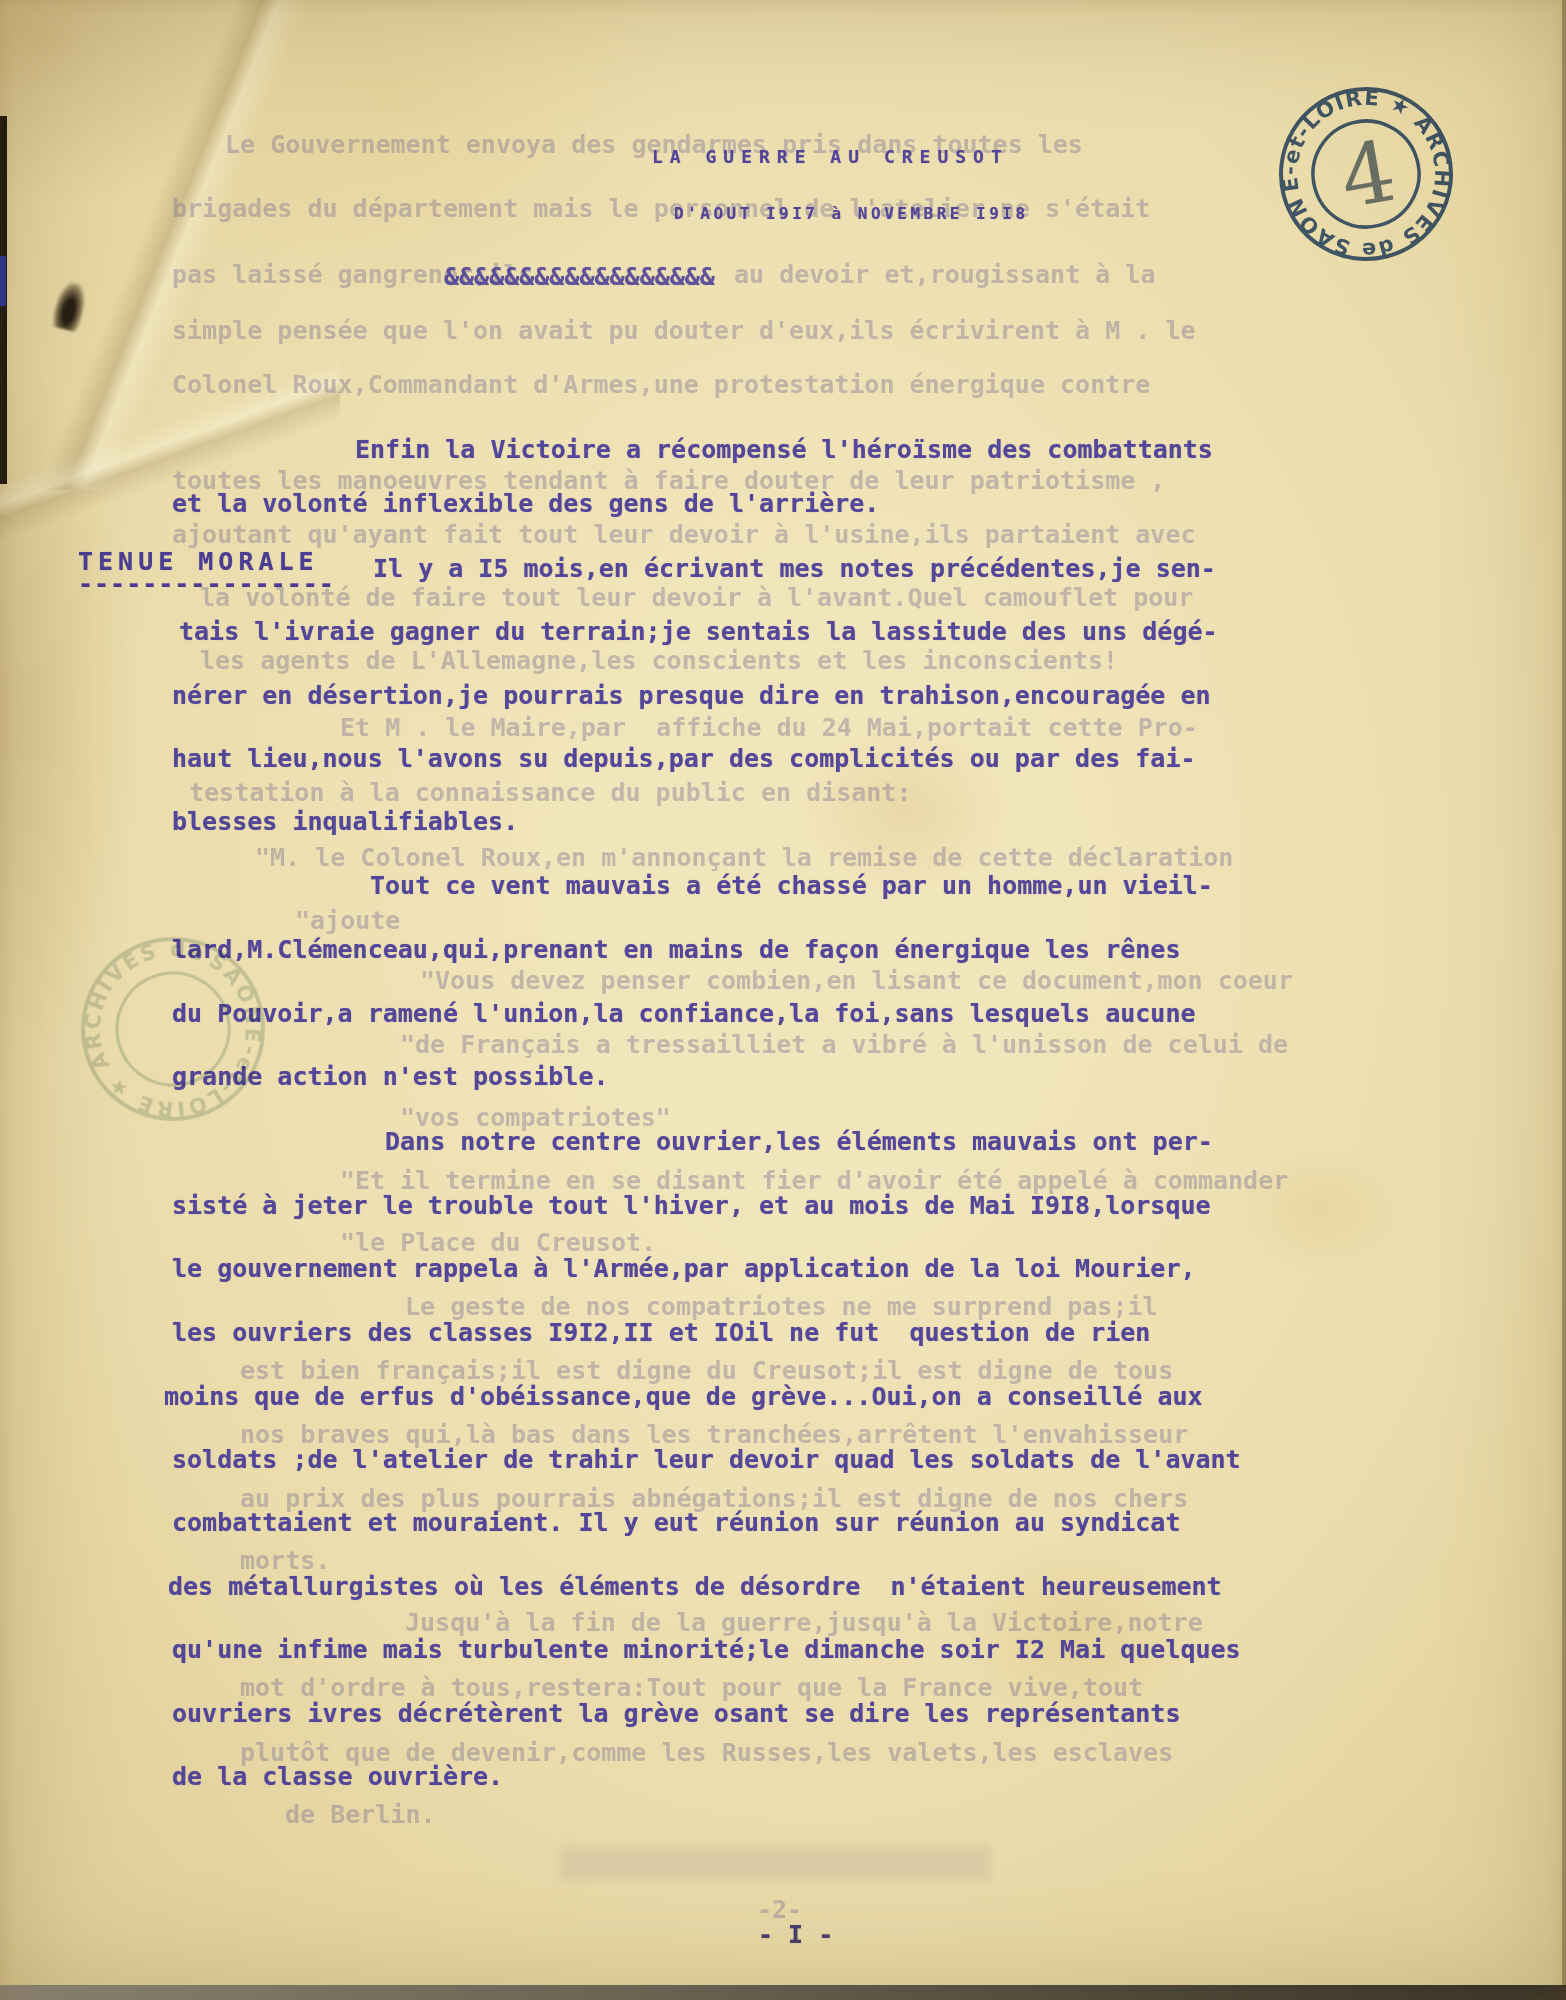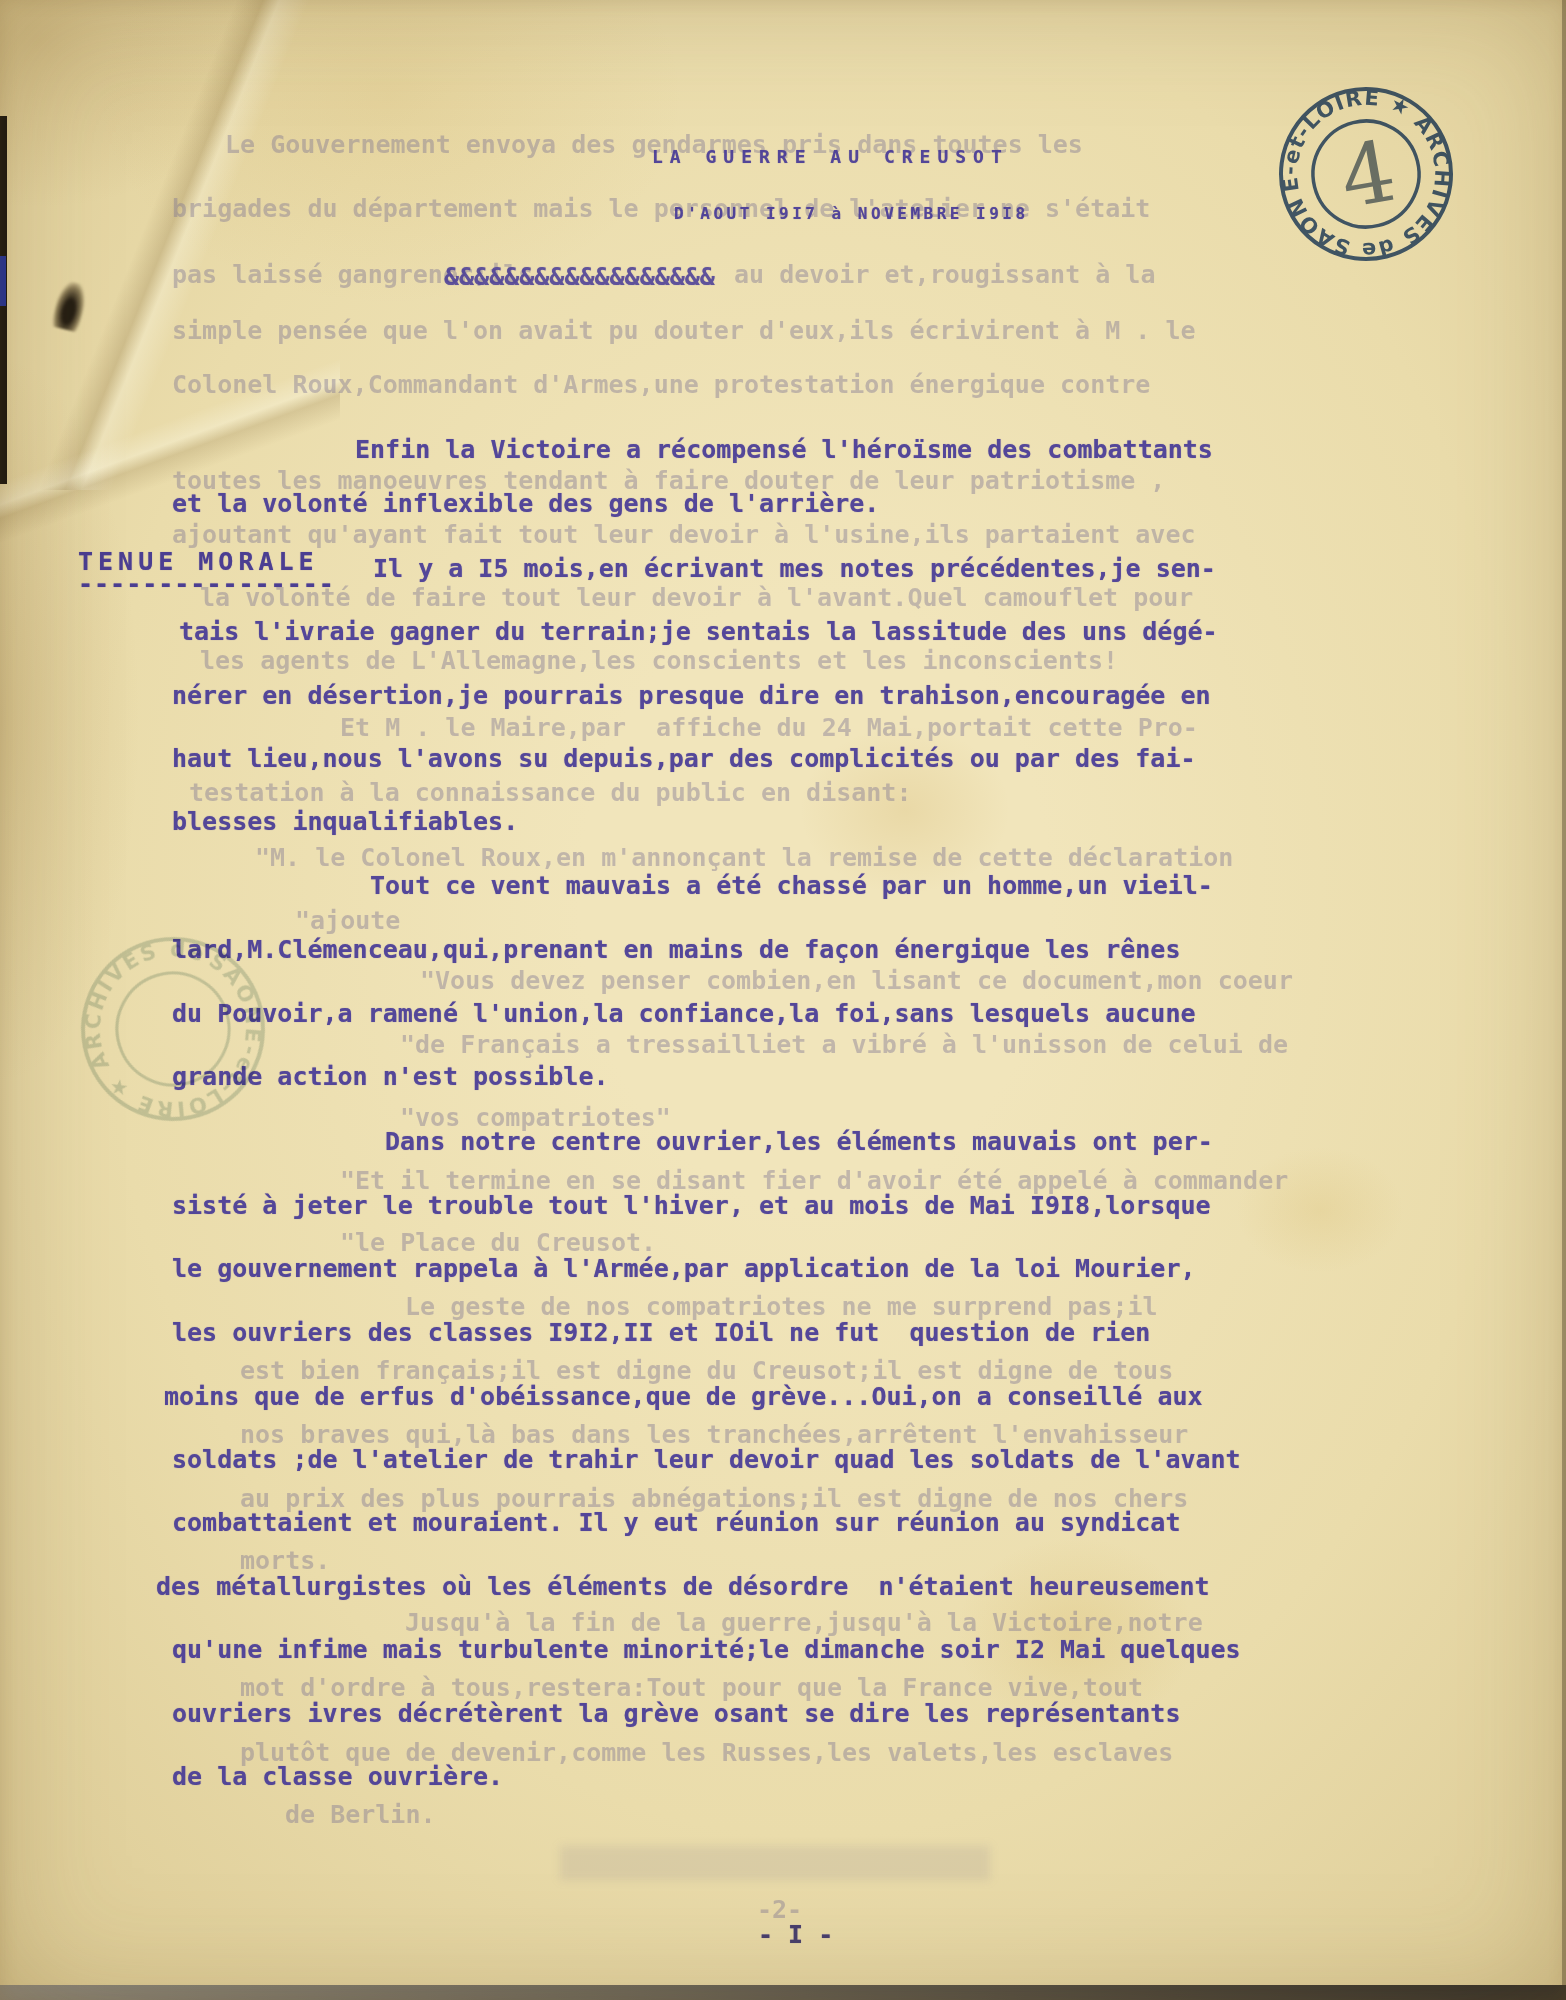--- a/index.html
+++ b/index.html
@@ -103,21 +103,21 @@
       <div class="line typed" style="left: 172px; top: 937px;">lard,M.Clémenceau,qui,prenant en mains de façon énergique les rênes</div>
       <div class="line typed" style="left: 172px; top: 1001px;">du Pouvoir,a ramené l'union,la confiance,la foi,sans lesquels aucune</div>
       <div class="line typed" style="left: 172px; top: 1064px;">grande action n'est possible.</div>
       <div class="line typed" style="left: 385px; top: 1129px;">Dans notre centre ouvrier,les éléments mauvais ont per-</div>
       <div class="line typed" style="left: 172px; top: 1193px;">sisté à jeter le trouble tout l'hiver, et au mois de Mai I9I8,lorsque</div>
       <div class="line typed" style="left: 172px; top: 1256px;">le gouvernement rappela à l'Armée,par application de la loi Mourier,</div>
       <div class="line typed" style="left: 172px; top: 1320px;">les ouvriers des classes I9I2,II et IOil ne fut  question de rien</div>
       <div class="line typed" style="left: 164px; top: 1384px;">moins que de erfus d'obéissance,que de grève...Oui,on a conseillé aux</div>
       <div class="line typed" style="left: 172px; top: 1447px;">soldats ;de l'atelier de trahir leur devoir quad les soldats de l'avant</div>
       <div class="line typed" style="left: 172px; top: 1510px;">combattaient et mouraient. Il y eut réunion sur réunion au syndicat</div>
-      <div class="line typed" style="left: 156px; top: 1574px;">des métallurgistes où les éléments de désordre  n'étaient heureusement</div>
+      <div class="line typed" style="left: 168px; top: 1574px;">des métallurgistes où les éléments de désordre  n'étaient heureusement</div>
       <div class="line typed" style="left: 172px; top: 1637px;">qu'une infime mais turbulente minorité;le dimanche soir I2 Mai quelques</div>
       <div class="line typed" style="left: 172px; top: 1701px;">ouvriers ivres décrétèrent la grève osant se dire les représentants</div>
       <div class="line typed" style="left: 172px; top: 1764px;">de la classe ouvrière.</div>
     </div>
 
   <svg class="stamp" viewBox="0 0 180 180" width="180" height="180">
     <g fill="none" stroke="#2c4c85">
       <circle cx="90" cy="90" r="85" stroke-width="4"></circle>
       <circle cx="90" cy="90" r="53" stroke-width="3.5"></circle>
     </g>

